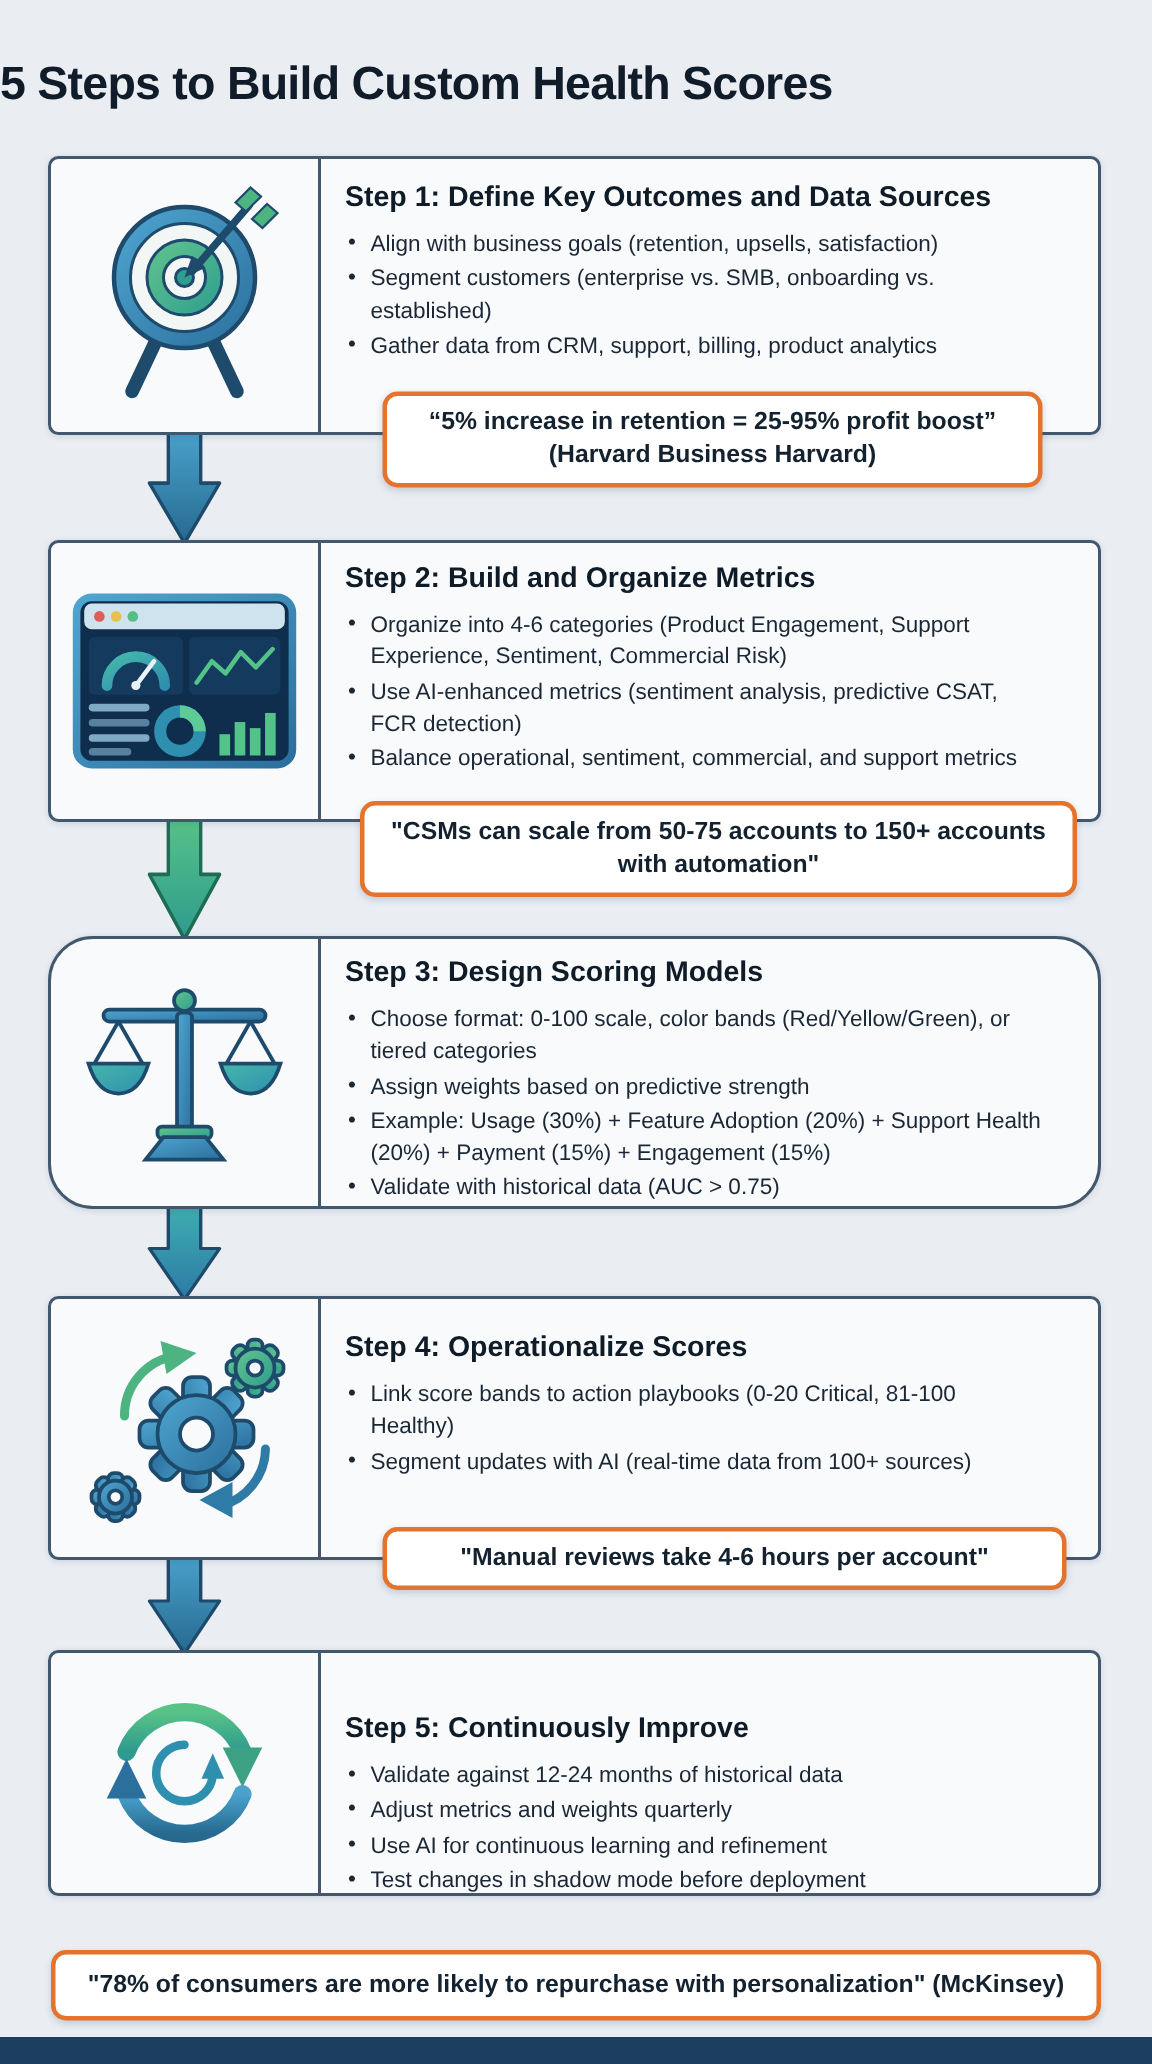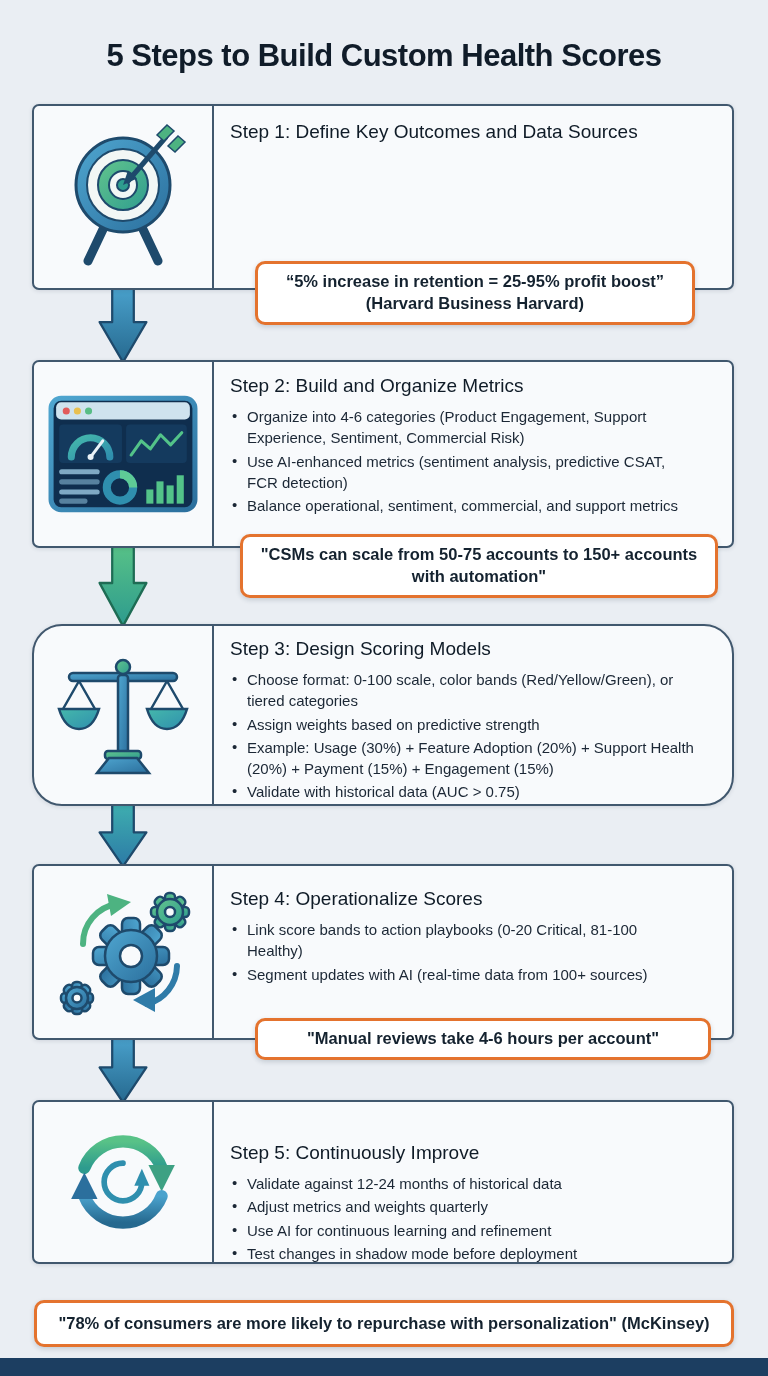--- a/index.html
+++ b/index.html
@@ -8,21 +8,21 @@
     font-family:"Liberation Sans", sans-serif;
     background:#eaeef3;
     position:relative;
     overflow:hidden;
     color:#1b2735;
   }
   .page { position:absolute; inset:0; }
 
   .title {
     position:absolute; top:38px; left:0; width:768px;
-    text-align:center; font-size:31px; font-weight:700;
+    font-size:31px; font-weight:700;
     color:#101c29; letter-spacing:-0.5px;
   }
 
   .card {
     position:absolute; left:32px; width:702px;
     background:#f8fafc;
     border:2px solid #41586e; border-radius:7px;
     box-shadow:0 1px 4px rgba(40,60,80,.14);
     z-index:2;
   }
@@ -41,21 +41,21 @@
     background:#41586e;
   }
   .content { position:absolute; left:196px; right:36px; }
   .card1 .content { top:15px; }
   .card2 .content { top:13px; }
   .card3 .content { top:12px; }
   .card4 .content { top:22px; }
   .card5 .content { top:40px; }
 
   .step-title {
-    font-size:19px; font-weight:400; color:#0f1b27; margin-bottom:9px;
+    font-size:19px; font-weight:700; color:#0f1b27; margin-bottom:9px;
   }
   ul.bullets { list-style:none; }
   ul.bullets li {
     position:relative; padding-left:17px;
     font-size:15px; line-height:1.42; color:#1b2735; margin-bottom:2px;
   }
   ul.bullets li::before {
     content:"\2022"; position:absolute; left:2px; top:-1px; color:#1b2735;
   }
 
@@ -141,20 +141,25 @@
         <circle cx="69" cy="62" r="6" fill="#2f9d8f" stroke="#1e4a6c" stroke-width="2"></circle>
         <line x1="112" y1="14" x2="74" y2="58" stroke="#1e4a6c" stroke-width="5" stroke-linecap="round"></line>
         <polygon points="69,62 83,55.5 74,47.5" fill="#1e4a6c"></polygon>
         <polygon points="103,12 113,2 120,8 110,18" fill="#4db381" stroke="#1e4a6c" stroke-width="1.5"></polygon>
         <polygon points="114,23 124,13 131,19 121,29" fill="#4db381" stroke="#1e4a6c" stroke-width="1.5"></polygon>
       </svg>
     </div>
     <div class="divider"></div>
     <div class="content">
       <h2 class="step-title">Step 1: Define Key Outcomes and Data Sources</h2>
+      <ul class="bullets">
+        <li>Align with business goals (retention, upsells, satisfaction)</li>
+        <li>Segment customers (enterprise vs. SMB, onboarding vs. established)</li>
+        <li>Gather data from CRM, support, billing, product analytics</li>
+      </ul>
     </div>
     <div class="callout">
       <div>“5% increase in retention = 25-95% profit boost”</div>
       <div>(Harvard Business Harvard)</div>
     </div>
   </section>
 
   <div class="arrow arrow1">
     <svg width="54" height="80" viewBox="0 0 60 84" preserveAspectRatio="none">
       <polygon points="18,2 42,2 42,40 56,40 30,82 4,40 18,40" fill="url(#g-arrblue)" stroke="#1e4a6c" stroke-width="2.5" stroke-linejoin="round"></polygon>

